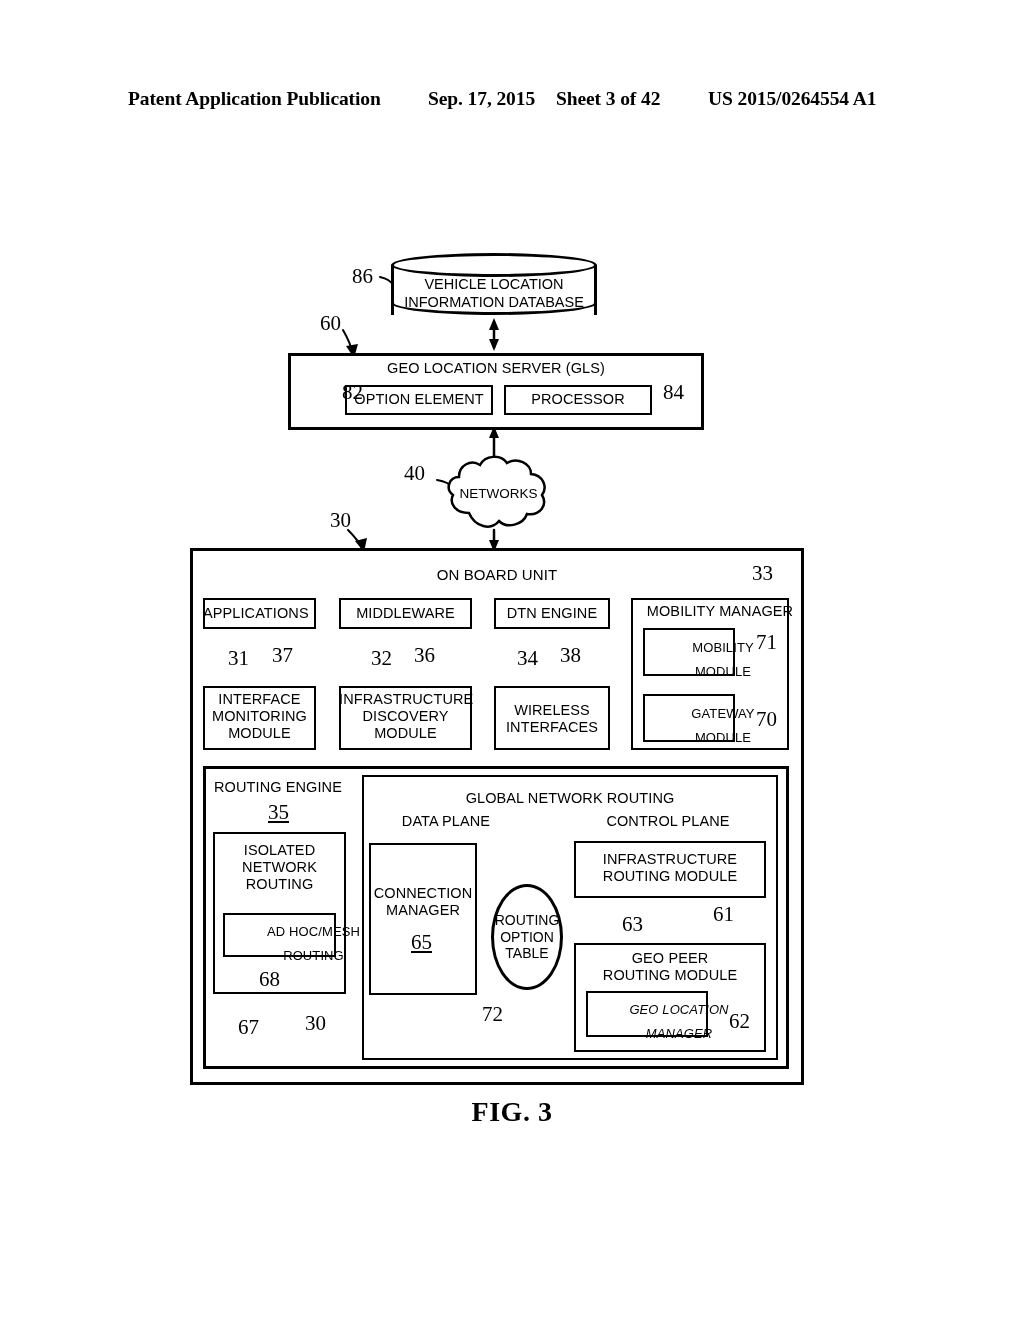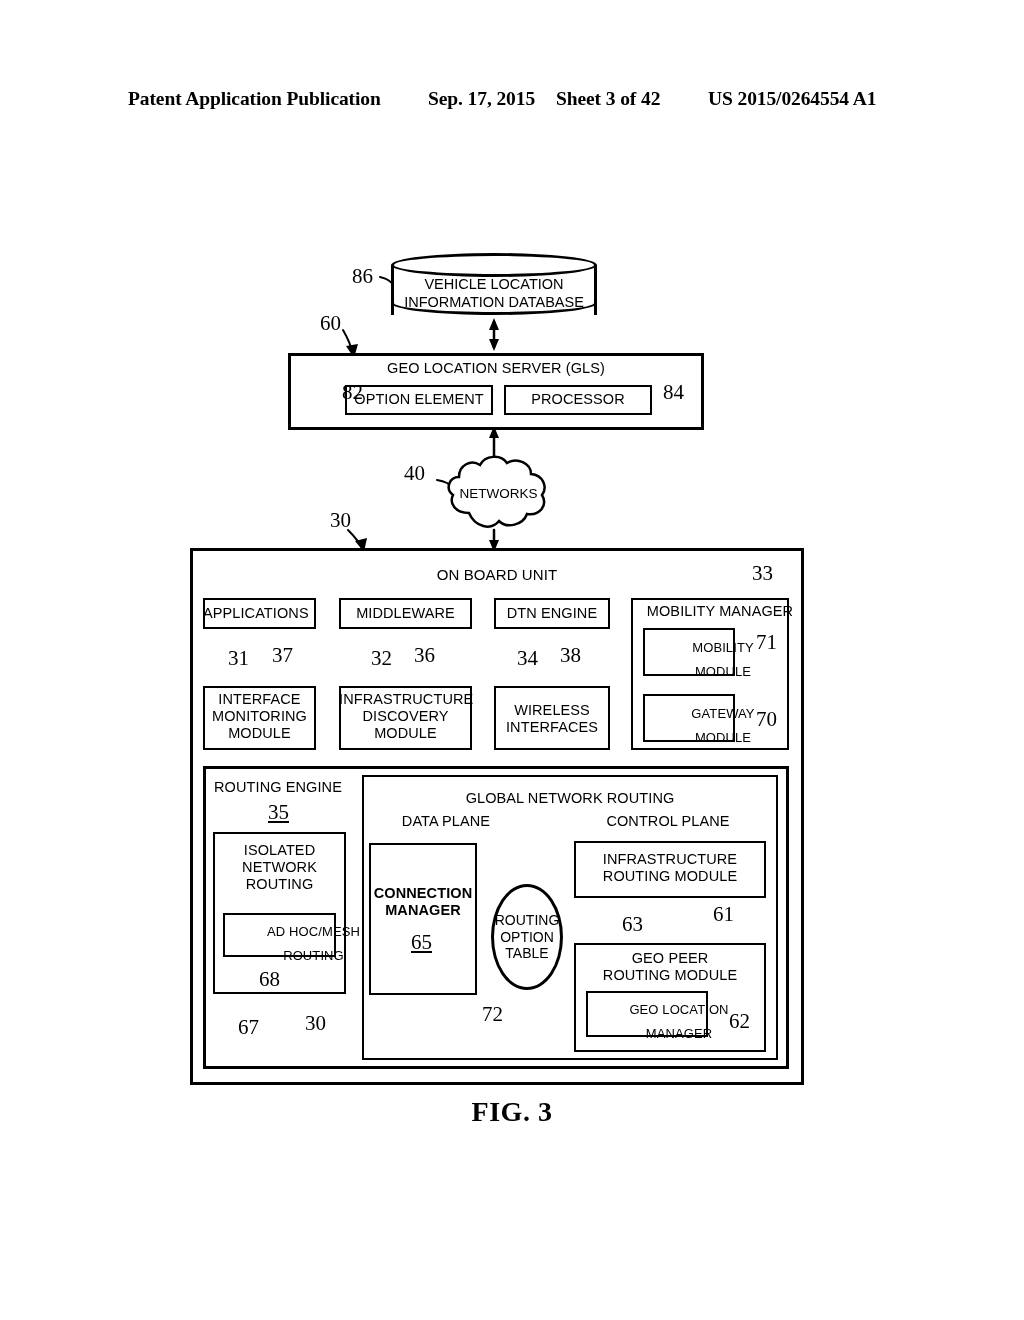--- a/index.html
+++ b/index.html
@@ -346,21 +346,21 @@
 ROUTING</div>
 <div class="refnum" style="left:259px; top:969px;">68</div>
 
 <div class="box" style="left:362px; top:775px; width:416px; height:285px;"></div>
 <div class="lbl" style="left:362px; top:790px; width:416px; font-size:14.5px;">GLOBAL NETWORK ROUTING</div>
 <div class="refnum" style="left:305px; top:1013px;">30</div>
 
 <div class="lbl" style="left:372px; top:813px; width:148px;">DATA PLANE</div>
 
 <div class="box" style="left:369px; top:843px; width:108px; height:152px;"></div>
-<div class="lbl" style="left:369px; top:885px; width:108px;font-weight:bold;">CONNECTION
+<div class="lbl" style="left:369px; top:885px; width:108px;">CONNECTION
 MANAGER</div>
 <div class="refnum underline-num" style="left:411px; top:932px;">65</div>
 
 <div class="ellipse" style="left:491px; top:884px; width:72px; height:106px;">
   <span>ROUTING
 OPTION
 TABLE</span>
 </div>
 <div class="refnum" style="left:482px; top:1004px;">72</div>
 
@@ -370,17 +370,17 @@
 <div class="lbl" style="left:574px; top:851px; width:192px;">INFRASTRUCTURE
 ROUTING MODULE</div>
 <div class="refnum" style="left:622px; top:914px;">63</div>
 
 <div class="box" style="left:574px; top:943px; width:192px; height:109px;"></div>
 <div class="lbl" style="left:574px; top:950px; width:192px;">GEO PEER
 ROUTING MODULE</div>
 <div class="refnum" style="left:713px; top:904px;">61</div>
 
 <div class="box" style="left:586px; top:991px; width:122px; height:46px;"></div>
-<div class="lbl sm" style="left:586px; top:998px; width:118px;">GEO LOCATION
+<div class="lbl sm" style="left:586px; top:998px; width:118px;font-style:italic;">GEO LOCATION
 MANAGER</div>
 <div class="refnum" style="left:729px; top:1011px;">62</div>
 
 <div id="fig-caption">FIG. 3</div>
 
 </body></html>

